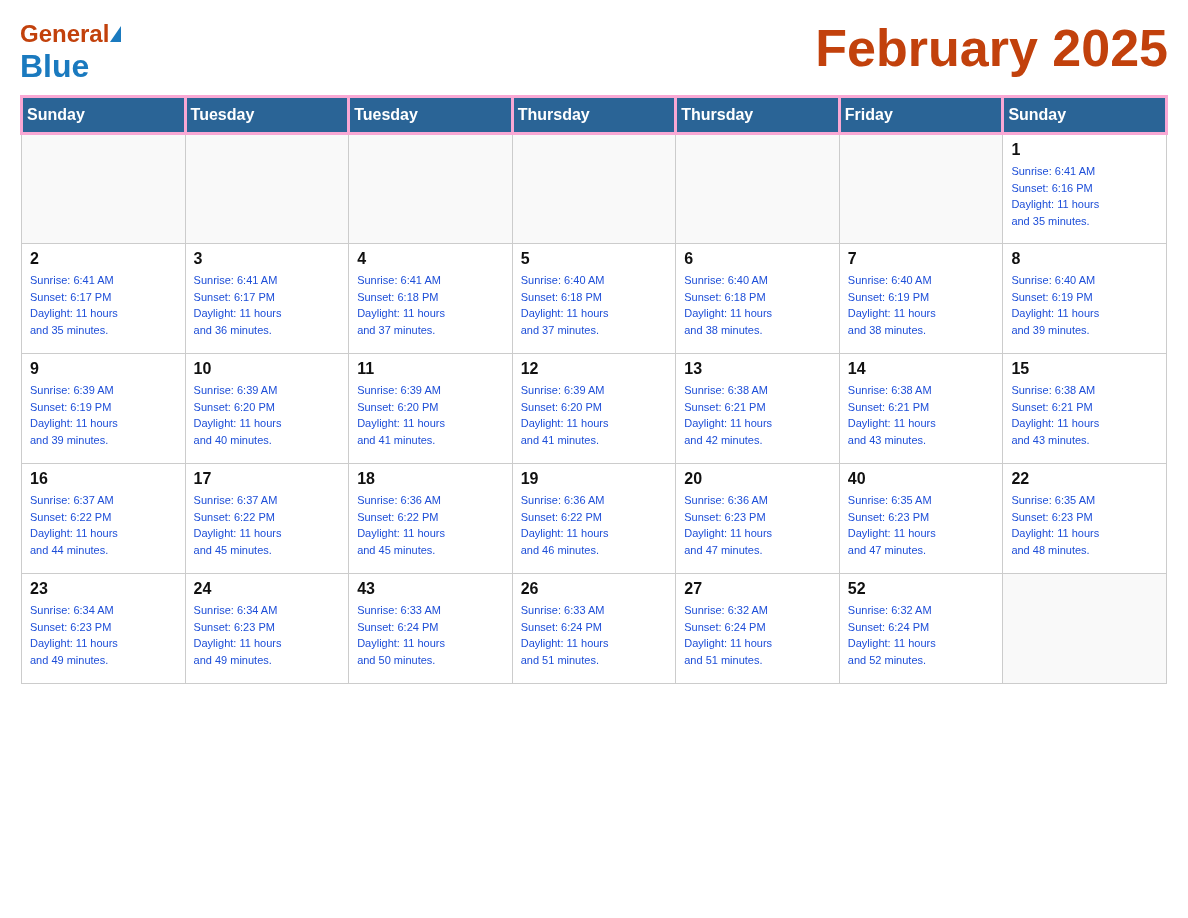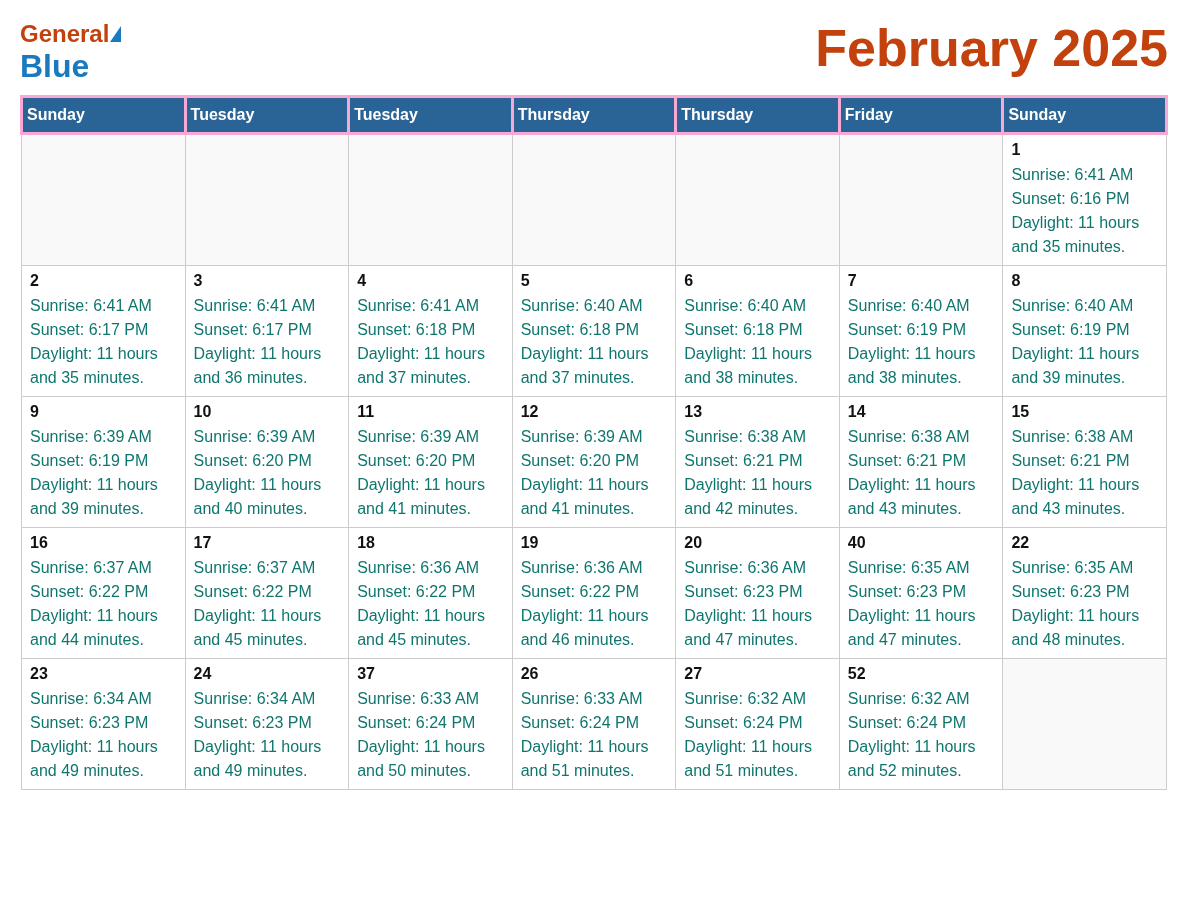--- a/index.html
+++ b/index.html
@@ -63,22 +63,22 @@
       background: #f9f9f9;
     }
     .day-num {
       font-size: 16px;
       font-weight: bold;
       color: #111;
       display: block;
       margin-bottom: 4px;
     }
     .day-info {
-      font-size: 16px;
-      color: #0f766e;
+      font-size: 11px;
+      color: #1d4ed8;
       line-height: 1.5;
     }
     .logo-row {
       display: flex;
       align-items: center;
     }
     .logo-general {
       font-size: 24px;
       font-weight: bold;
       color: #c2410c;
@@ -306,21 +306,21 @@
 and 49 minutes.</div>
         </td>
         <td>
           <span class="day-num">24</span>
           <div class="day-info" style="white-space: pre-line;">Sunrise: 6:34 AM
 Sunset: 6:23 PM
 Daylight: 11 hours
 and 49 minutes.</div>
         </td>
         <td>
-          <span class="day-num">37</span>
+          <span class="day-num">43</span>
           <div class="day-info" style="white-space: pre-line;">Sunrise: 6:33 AM
 Sunset: 6:24 PM
 Daylight: 11 hours
 and 50 minutes.</div>
         </td>
         <td>
           <span class="day-num">26</span>
           <div class="day-info" style="white-space: pre-line;">Sunrise: 6:33 AM
 Sunset: 6:24 PM
 Daylight: 11 hours

